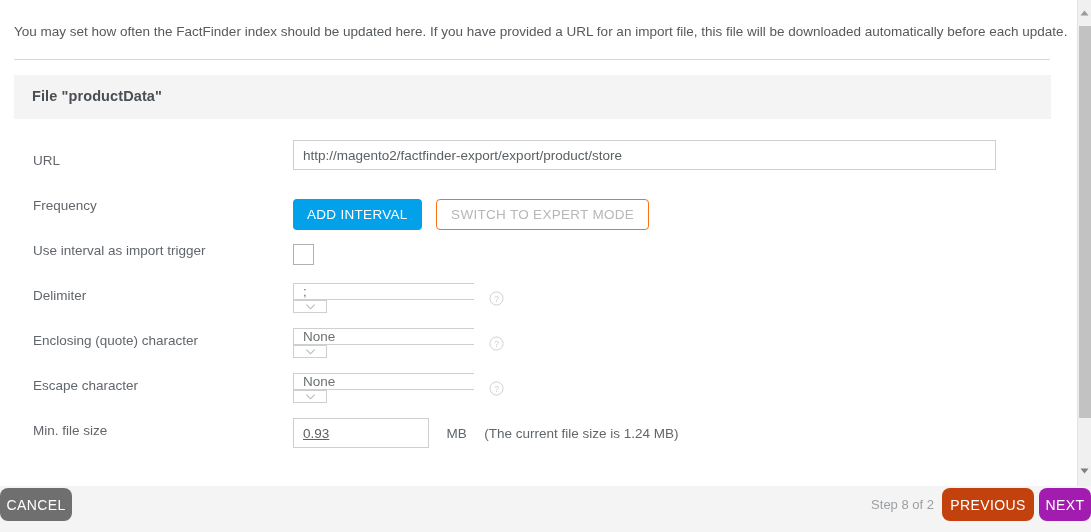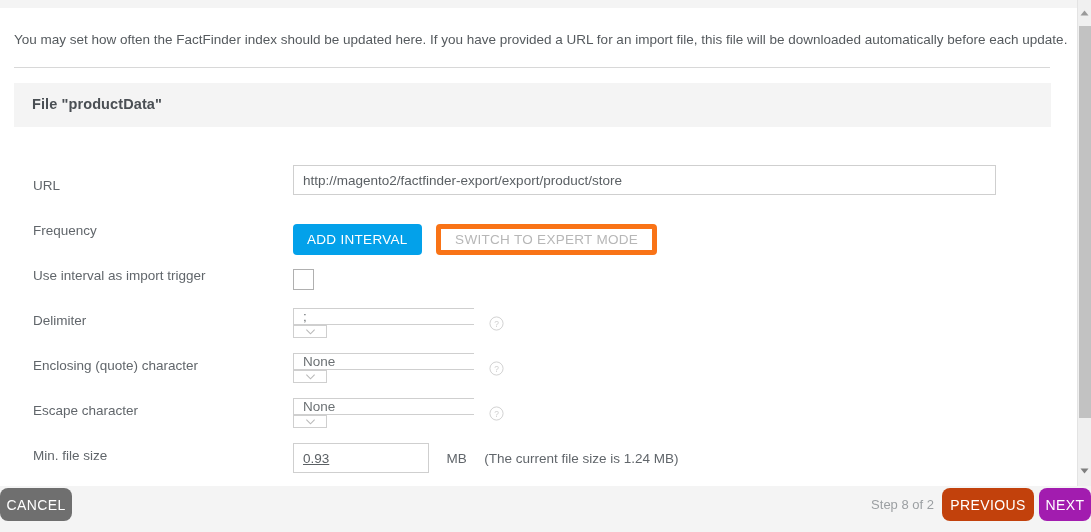--- a/index.html
+++ b/index.html
@@ -21,21 +21,21 @@
     position: absolute;
     left: 0; top: 0;
     width: 1077px;
     height: 8px;
     background: #f4f4f4;
   }
 
   
   .page {
     position: absolute;
-    left: 0; top: 8px;
+    left: 0; top: 0;
     width: 1077px;
     height: 478px;
     background: #ffffff;
     overflow: hidden;
   }
 
   .intro {
     position: absolute;
     left: 14px;
     top: 23px;
@@ -73,21 +73,20 @@
     color: #4a4f54;
     letter-spacing: 0.1px;
   }
 
   
   .form {
     position: absolute;
     left: 0;
     top: 140px;
     width: 1077px;
-    margin-top: 17px;
   }
   .row {
     position: relative;
     height: 45px;
   }
   .row-label {
     position: absolute;
     left: 33px;
     top: 13px;
     font-size: 13.5px;
@@ -128,21 +127,21 @@
     border-radius: 4px;
     padding: 0 14px;
   }
   .btn-primary {
     background: #03a1ea;
     color: #ffffff;
   }
   .btn-ghost-disabled {
     background: #ffffff;
     color: #b7b7b7;
-    border: 5px solid #f97316;
+    border: 1px solid #f97316;
     margin-left: 10px;
     cursor: default;
   }
 
   
   .checkbox {
     box-sizing: border-box;
     width: 21px;
     height: 21px;
     border: 1px solid #b0b0b0;

